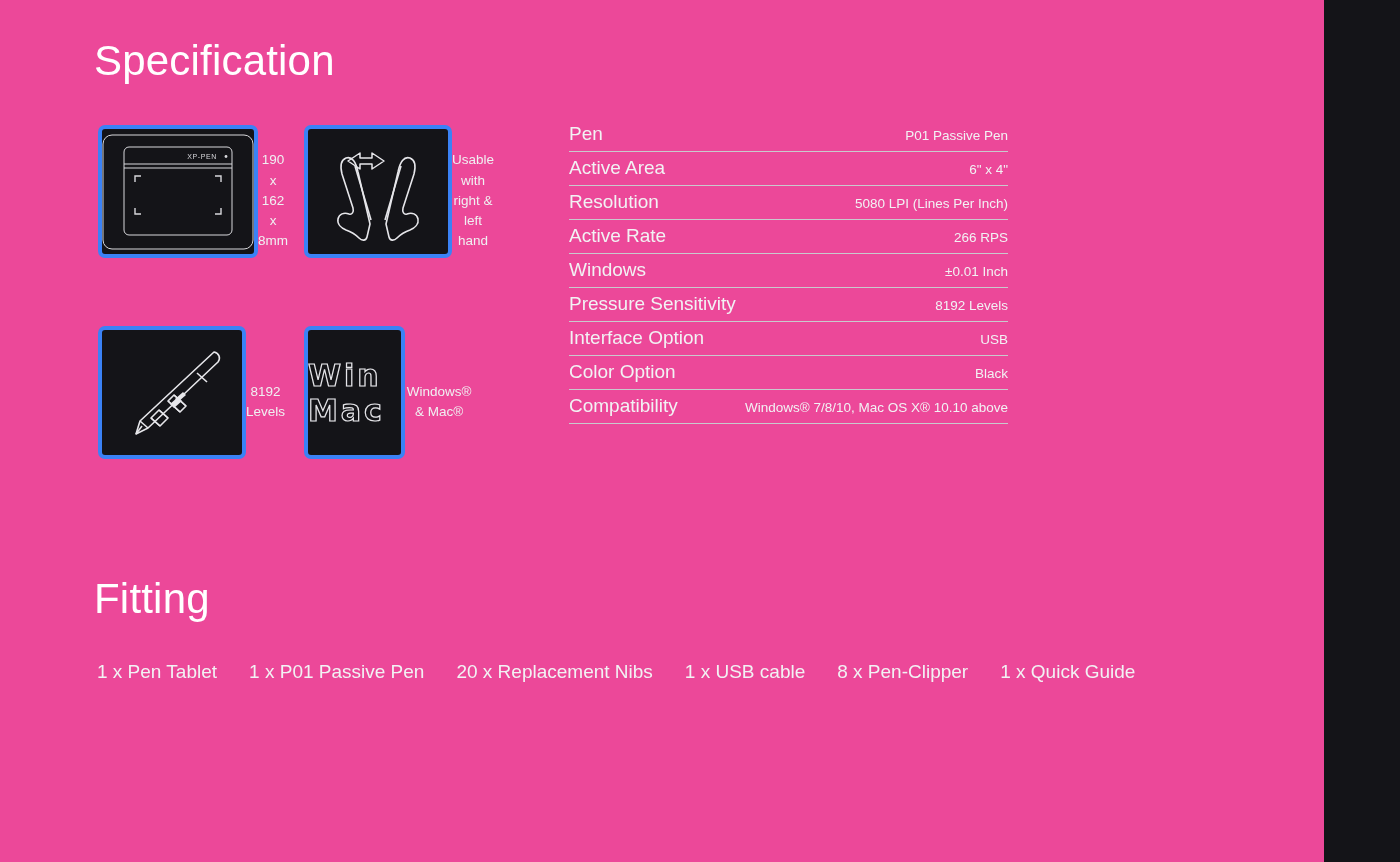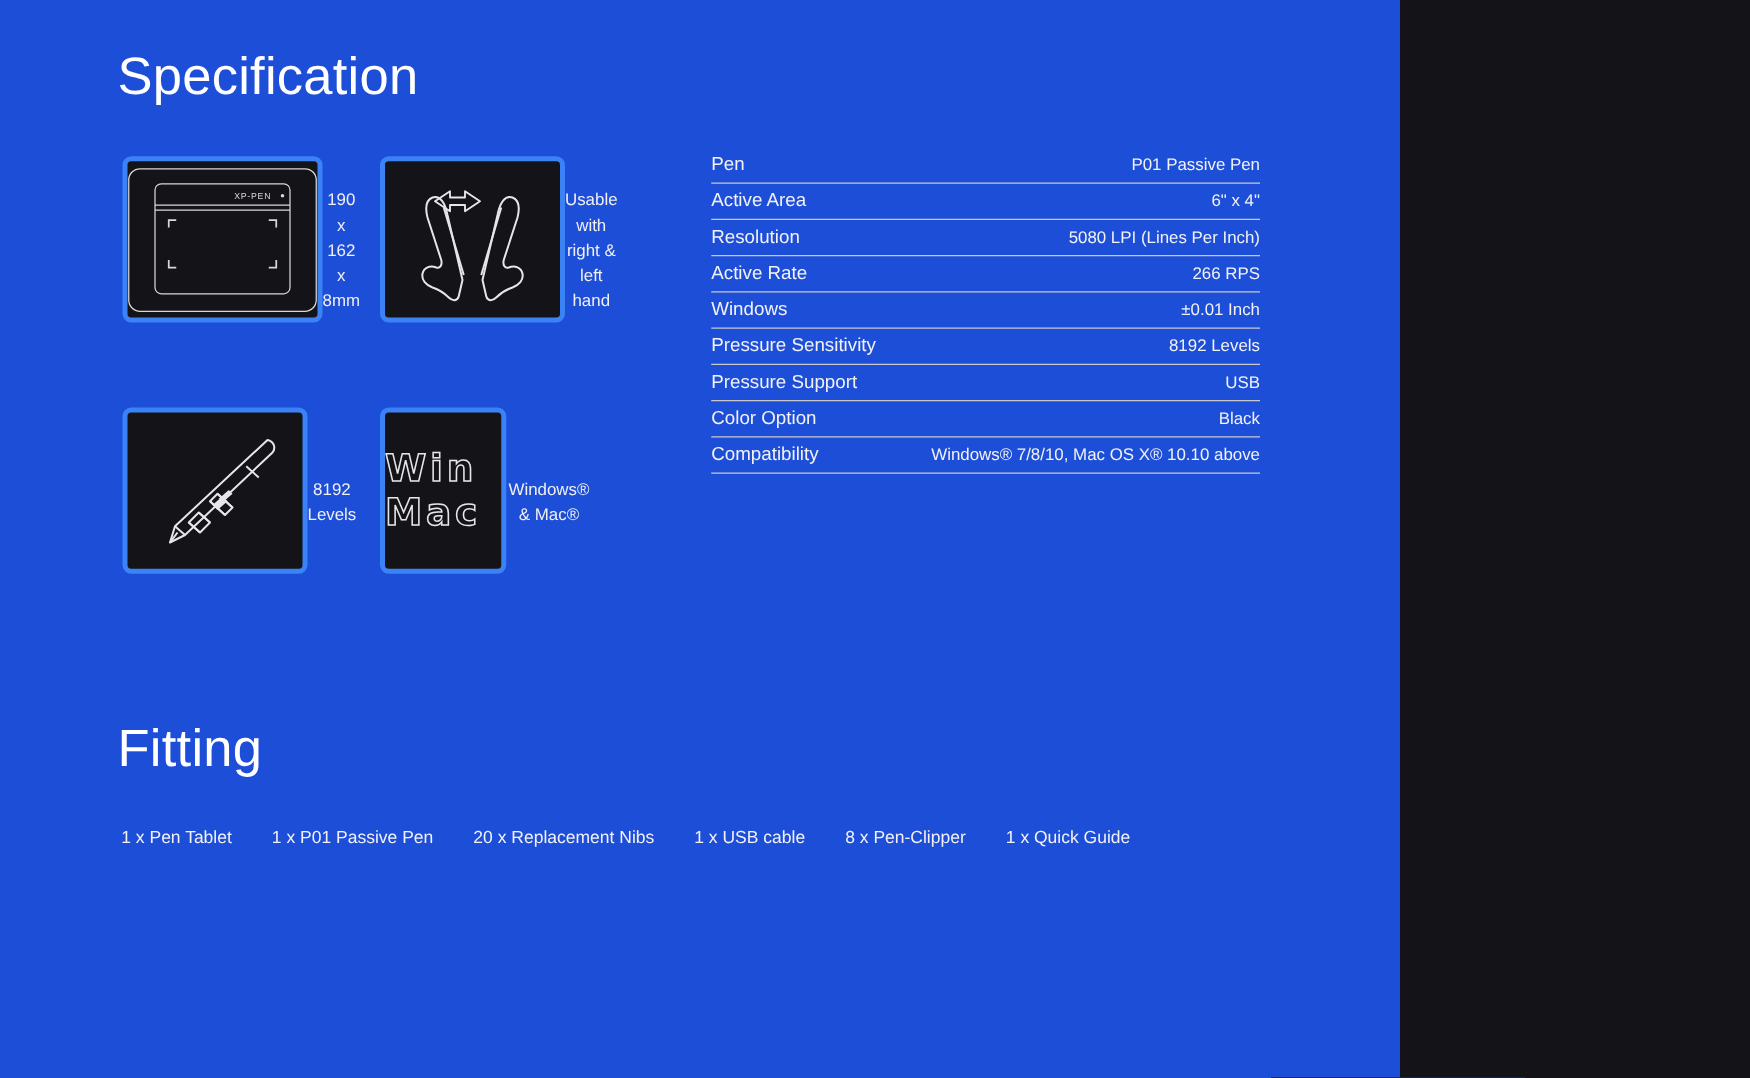--- a/index.html
+++ b/index.html
@@ -7,23 +7,23 @@
   html, body {
     width: 1400px;
     height: 862px;
     background: #141418;
     font-family: "Liberation Sans", sans-serif;
     overflow: hidden;
   }
 
   .page {
     position: relative;
-    width: 1120px;
+    width: 1324px;
     height: 862px;
-    background: #1d4ed8;
+    background: #ec4899;
   }
 
   
   .section-heading {
     position: absolute;
     color: #ffffff;
     font-size: 42px;
     font-weight: 300;
     letter-spacing: 0.2px;
     line-height: 1;
@@ -92,21 +92,21 @@
   }
   .spec-row {
     display: flex;
     justify-content: space-between;
     align-items: baseline;
     padding: 5px 0 6px 0;
     border-bottom: 1px solid #c9c9cd;
   }
   .spec-label {
     color: #f2f2f4;
-    font-size: 15px;
+    font-size: 19px;
     font-weight: 400;
     white-space: nowrap;
   }
   .spec-value {
     color: #f2f2f4;
     font-size: 13.5px;
     font-weight: 400;
     text-align: center;
     white-space: nowrap;
   }
@@ -115,21 +115,21 @@
   .fitting-list {
     position: absolute;
     left: 97px;
     top: 661px;
     display: flex;
     align-items: baseline;
     gap: 32px;
   }
   .fitting-item {
     color: #f2f2f4;
-    font-size: 14px;
+    font-size: 19px;
     font-weight: 400;
     white-space: nowrap;
   }
 </style>
 </head>
 <body>
 
 <div class="page">
 
   <h1 class="section-heading" id="spec-heading">Specification</h1>
@@ -240,21 +240,21 @@
     </div>
     <div class="spec-row">
       <span class="spec-label">Windows</span>
       <span class="spec-value">±0.01 Inch</span>
     </div>
     <div class="spec-row">
       <span class="spec-label">Pressure Sensitivity</span>
       <span class="spec-value">8192 Levels</span>
     </div>
     <div class="spec-row">
-      <span class="spec-label">Pressure Support</span>
+      <span class="spec-label">Interface Option</span>
       <span class="spec-value">USB</span>
     </div>
     <div class="spec-row">
       <span class="spec-label">Color Option</span>
       <span class="spec-value">Black</span>
     </div>
     <div class="spec-row">
       <span class="spec-label">Compatibility</span>
       <span class="spec-value">Windows® 7/8/10, Mac OS X® 10.10 above</span>
     </div>

